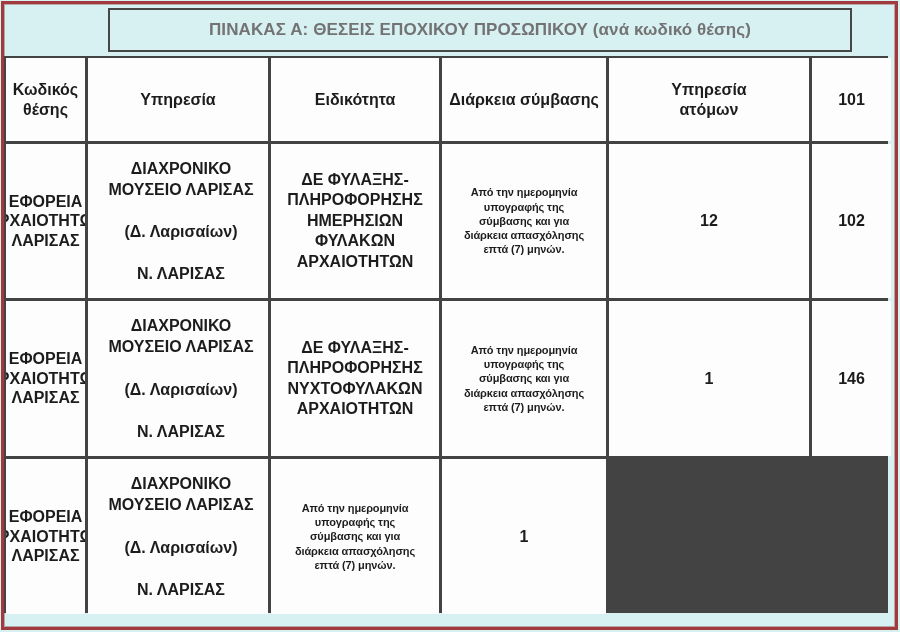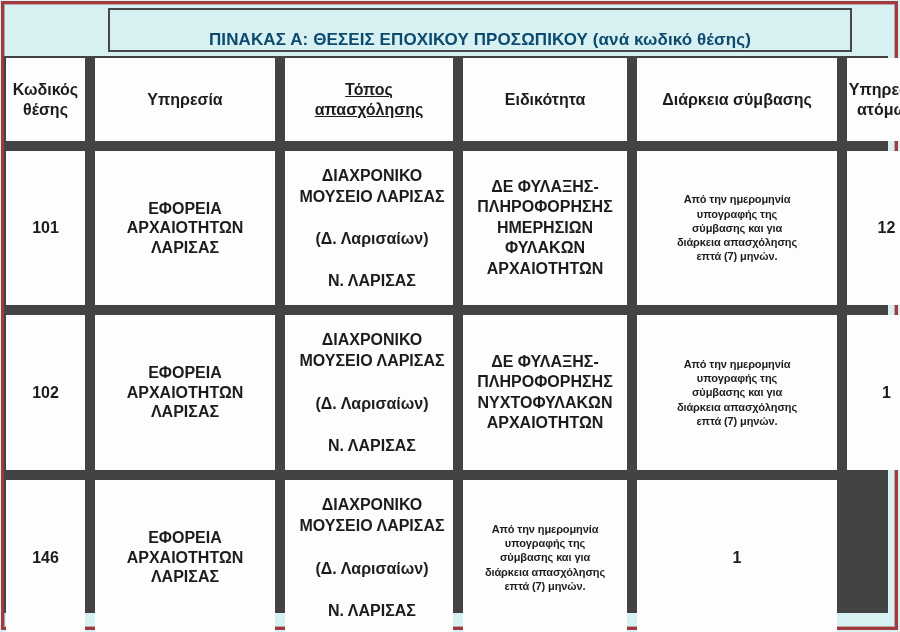--- a/index.html
+++ b/index.html
@@ -21,37 +21,37 @@
     border: 3px solid #a23a3d;
     box-shadow: inset 0 0 0 1px rgba(120,30,30,.35);
     pointer-events: none;
   }
   .title-box {
     position: absolute;
     left: 108px; top: 8px;
     width: 744px; height: 44px;
     box-sizing: border-box;
     border: 2px solid #474747;
-    display: flex; align-items: flex-end; justify-content: center;
+    display: flex; align-items: center; justify-content: center;
     text-align: center;
     font-weight: 700;
     font-size: 17px;
-    color: #0c4a6e;
+    color: #737373;
     letter-spacing: 0.1px;
   }
   .grid {
     position: absolute;
     left: 4px; top: 56px;
     width: 884px; height: 557px;
     box-sizing: border-box;
     background: #434343;
     display: grid;
     grid-template-columns: 79px 180px 168px 164px 200px 79px;
     grid-template-rows: 83px 154px 155px 155px;
-    gap: 10px;
+    gap: 3px;
     padding: 2px;
   }
   .cell {
     background: #fdfdfd;
     color: #1c1c1c;
     font-weight: 700;
     font-size: 16px;
     line-height: 1.22;
     display: flex; align-items: center; justify-content: center;
     text-align: center;
@@ -78,24 +78,20 @@
   </div>
 
   <div class="grid">
 
     <div class="cell hdr">
       <span>Κωδικός
 θέσης</span>
     </div>
     <div class="cell hdr">
       <span>Υπηρεσία</span>
-    </div>
-    <div class="cell hdr u">
-      <span>Τόπος
-απασχόλησης</span>
     </div>
     <div class="cell hdr">
       <span>Ειδικότητα</span>
     </div>
     <div class="cell hdr">
       <span>Διάρκεια σύμβασης</span>
     </div>
     <div class="cell hdr">
       <span>Υπηρεσία
 ατόμων</span>

